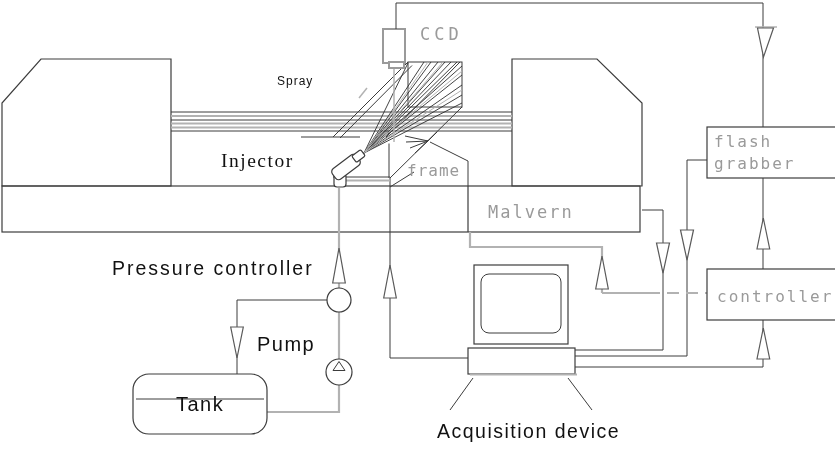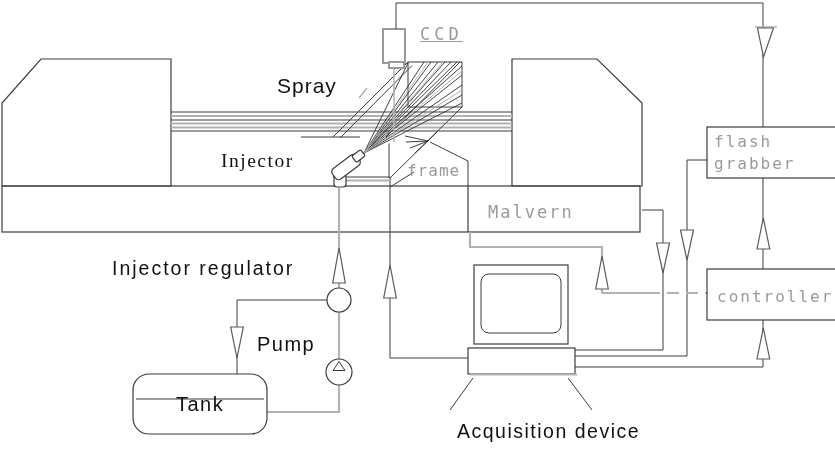--- a/index.html
+++ b/index.html
@@ -171,25 +171,25 @@
       <polygon points="763.3,328 757,359 769.7,359" class="arrow"></polygon>
       <polygon points="656.5,243 669.5,243 663,273" class="arrow"></polygon>
       <polygon points="680.5,230 693.5,230 687,260" class="arrow"></polygon>
       <polygon points="602,256 595.7,289 608.3,289" class="arrow"></polygon>
       <polygon points="390,265 383.7,298 396.3,298" class="arrow"></polygon>
       <polygon points="339,248 332.7,283 345.3,283" class="arrow"></polygon>
       <polygon points="230.7,327 243.3,327 237,358" class="arrow"></polygon>
     </g>
   </svg>
 
-  <div class="lbl" style="left:277px;top:74px;font-size:21px;">Spray</div>
+  <div class="lbl" style="left:277px;top:74px;font-size:12px;">Spray</div>
   <div class="lbl" style="left:221px;top:150px;font-size:19.5px;letter-spacing:1.5px;font-family:Liberation Serif, serif;">Injector</div>
-  <div class="stencil" style="left:420px;top:24px;font-size:17px;letter-spacing:4px;text-decoration:underline;">CCD</div>
+  <div class="stencil" style="left:420px;top:24px;font-size:17px;letter-spacing:4px;">CCD</div>
   <div class="stencil" style="left:407px;top:161px;font-size:16px;letter-spacing:1px;">frame</div>
   <div class="stencil" style="left:477px;top:202px;font-size:17px;padding-left:11px;">Malvern</div>
   <div class="stencil" style="left:714px;top:131px;font-size:16px;line-height:22px;">flash</div>
   <div class="stencil" style="left:714px;top:153px;font-size:16px;line-height:22px;">grabber</div>
   <div class="stencil" style="left:717px;top:287px;font-size:16px;">controller</div>
-  <div class="lbl" style="left:112px;top:257px;font-size:19.5px;letter-spacing:2px;">Injector regulator</div>
+  <div class="lbl" style="left:112px;top:257px;font-size:19.5px;letter-spacing:2px;">Pressure controller</div>
   <div class="lbl" style="left:257px;top:333px;font-size:20px;letter-spacing:1.5px;">Pump</div>
   <div class="lbl" style="left:176px;top:393px;font-size:20px;letter-spacing:1.5px;">Tank</div>
-  <div class="lbl" style="left:437px;top:420px;font-size:19.5px;letter-spacing:1.5px;margin-left:20px;">Acquisition device</div>
+  <div class="lbl" style="left:437px;top:420px;font-size:19.5px;letter-spacing:1.5px;">Acquisition device</div>
 </div>
 
 </body></html>

